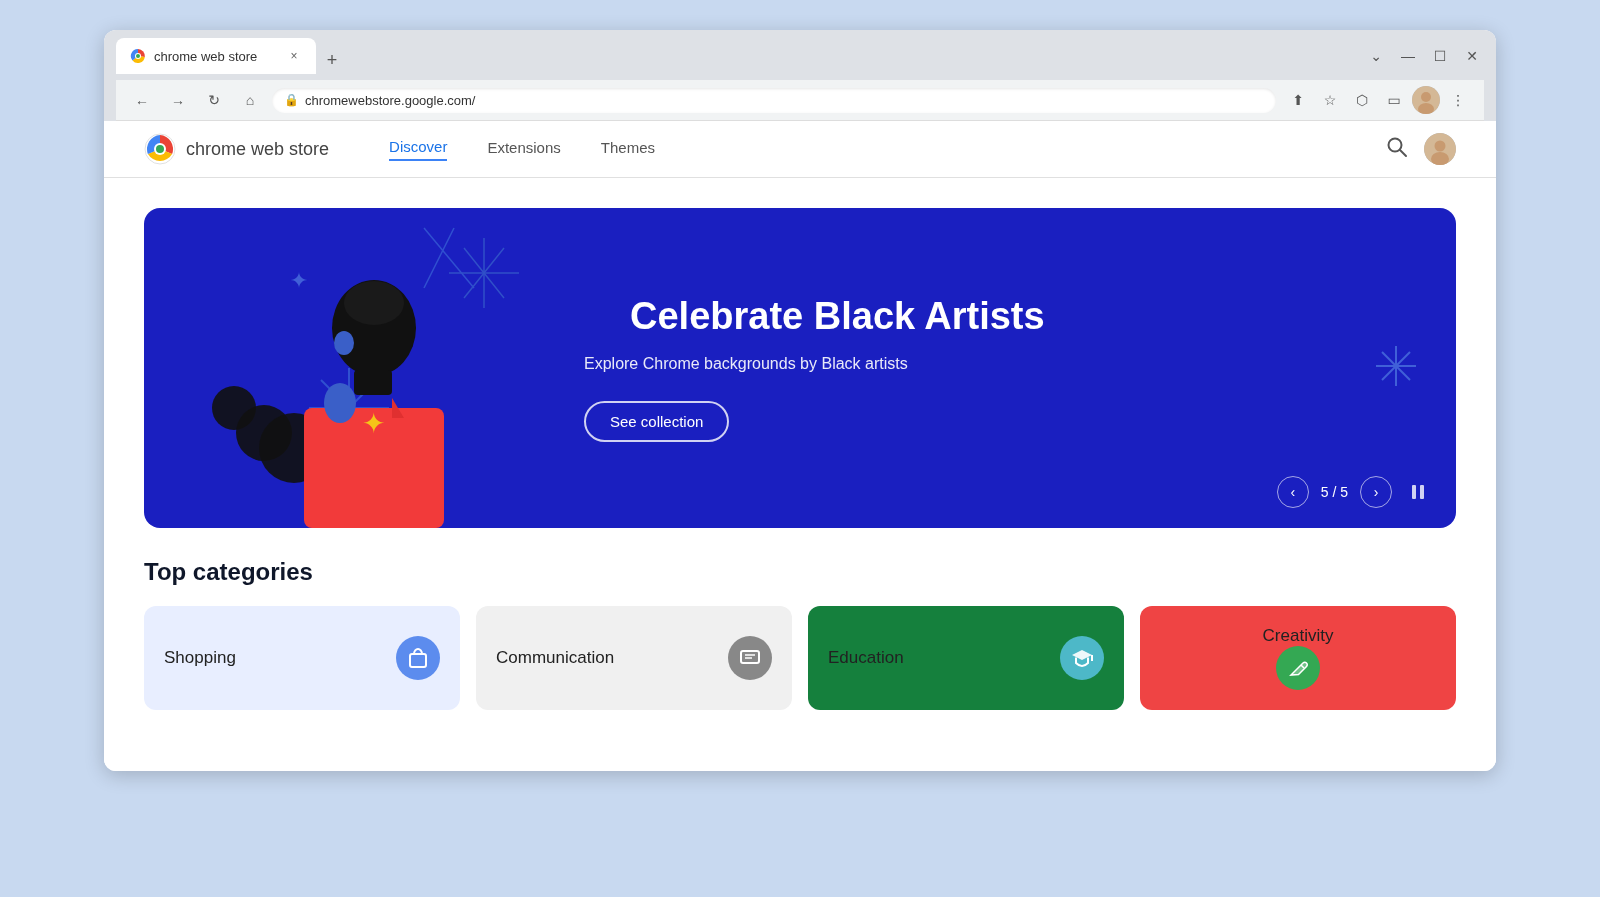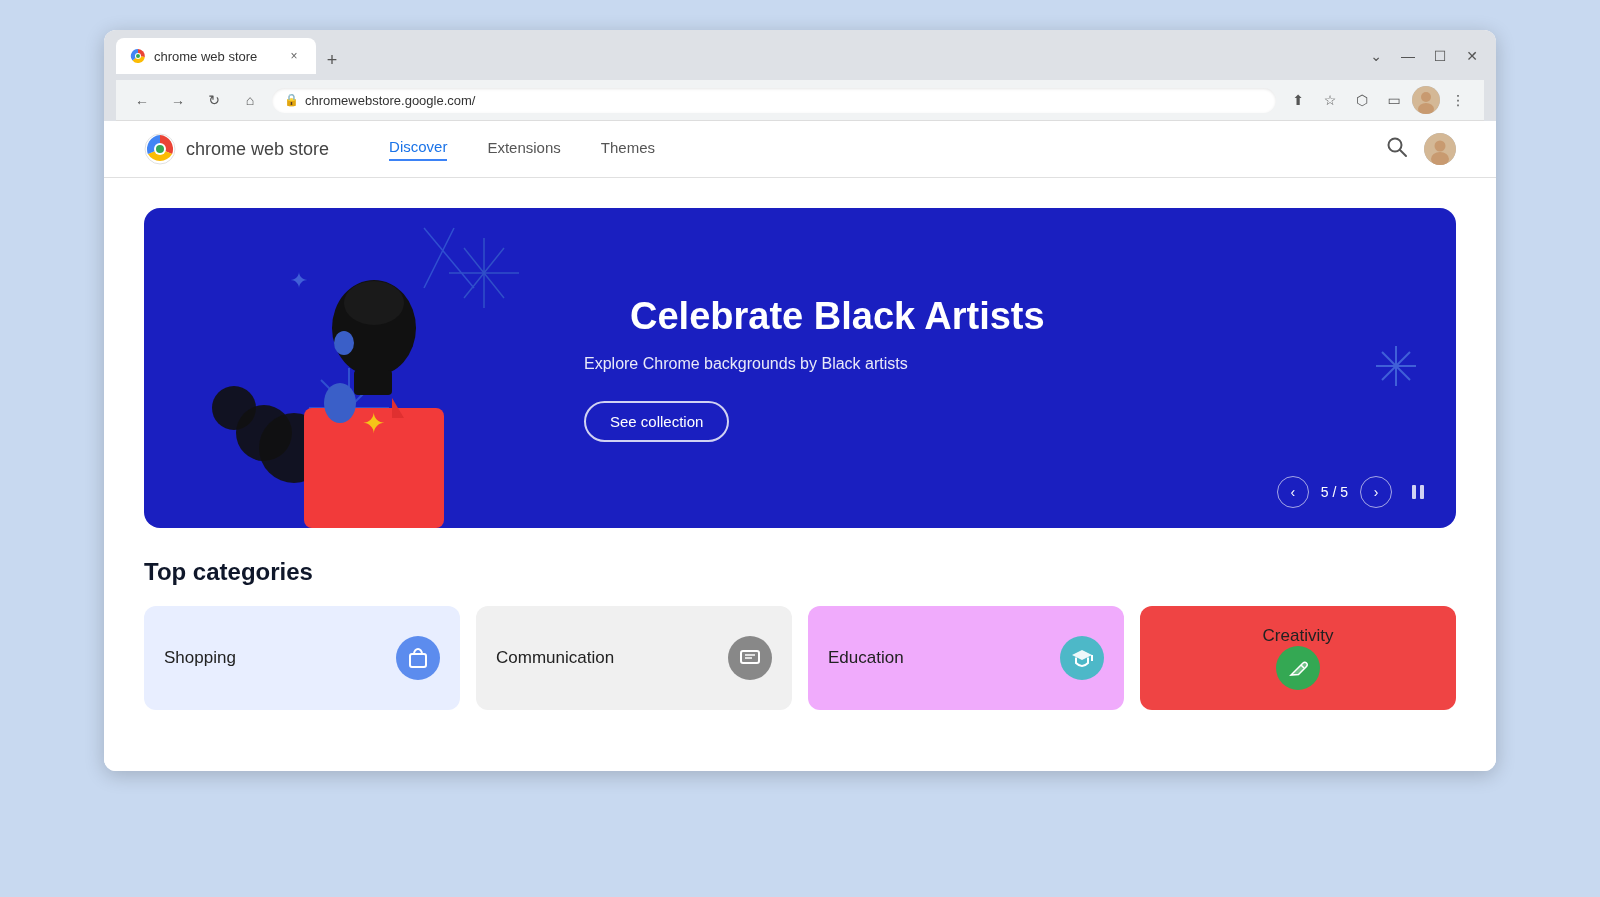--- a/index.html
+++ b/index.html
@@ -368,21 +368,21 @@
       padding: 20px 20px;
       display: flex;
       align-items: center;
       justify-content: space-between;
       cursor: pointer;
       min-height: 80px;
     }
 
     .category-card.shopping { background: #e8eeff; }
     .category-card.communication { background: #f0f0f0; }
-    .category-card.education { background: #f0abfc; justify-content: space-between; }
+    .category-card.education { background: #15803d; justify-content: space-between; }
     .category-card.creativity { background: #ef4444; flex-direction: column; }
 
     .category-label {
       font-size: 17px;
       font-weight: 500;
       color: #222;
     }
 
     .category-icon-circle {
       width: 44px;

